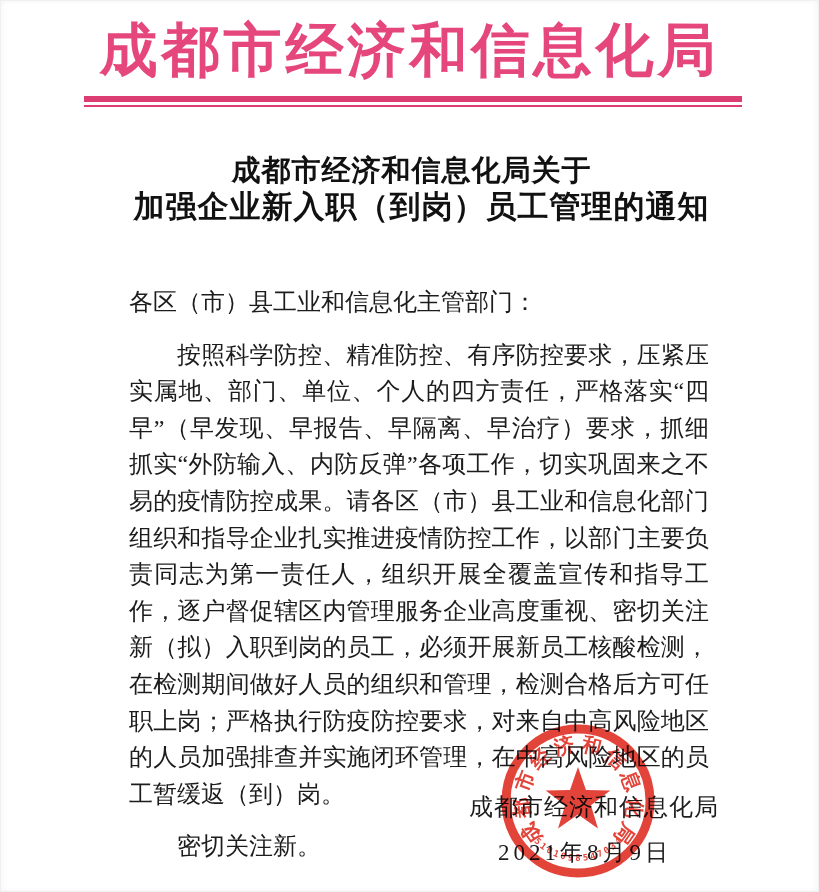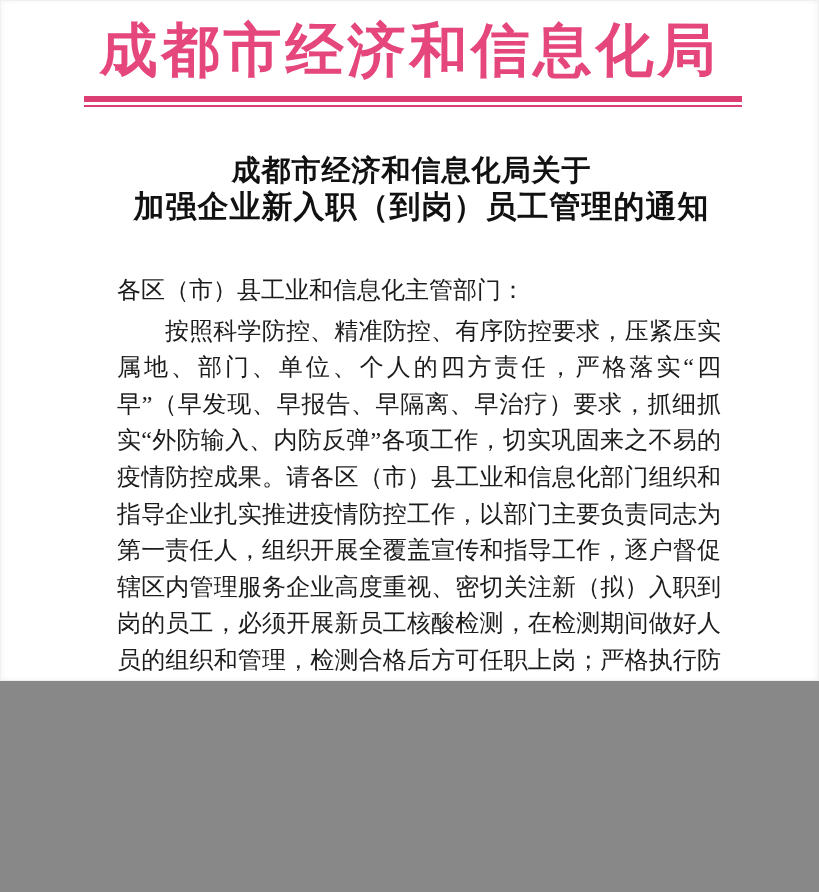--- a/index.html
+++ b/index.html
@@ -4,21 +4,21 @@
 <style>
   :root {
     --masthead: #e5477d;
     --rule: #dc3d72;
     --seal: #e03429;
     --ink: #1c1c1c;
   }
   html,body { margin:0; padding:0; background:#888; }
   .page {
     position:relative;
-    width:819px; height:681px;
+    width:819px; height:892px;
     margin:0 auto;
     background:#ffffff;
     overflow:hidden;
     box-shadow: inset 0 0 0 1px #f0f0f0, inset -3px 0 6px rgba(0,0,0,0.04), inset 3px 0 6px rgba(0,0,0,0.03);
     font-family:"Liberation Serif","DejaVu Serif",serif;
     color:var(--ink);
   }
   .masthead {
     position:absolute; top:14px; left:0; right:0;
     text-align:center;
@@ -42,21 +42,21 @@
   }
   .doc-title .t1 { font-size:29px; line-height:36px; letter-spacing:1px; }
   .doc-title .t2 { font-size:31px; line-height:38px; letter-spacing:1px;margin-left:20px; }
   .doc-body {
     position:absolute; top:268px; left:113px; width:612px;
     font-size:24px; line-height:36.6px;
     text-align:justify;
     text-justify:inter-ideograph;
     color:var(--ink);
   }
-  .doc-body p { margin:4px; }
+  .doc-body p { margin:16px; }
   .doc-body p.indent { text-indent:2em; }
   .signature {
     position:absolute; top:791px; right:100px;
     font-size:24px; letter-spacing:1px;
     color:var(--ink); white-space:nowrap;
   }
   .date {
     position:absolute; top:837px; right:147px;
     font-size:23px; letter-spacing:4px;
     color:var(--ink); white-space:nowrap;

